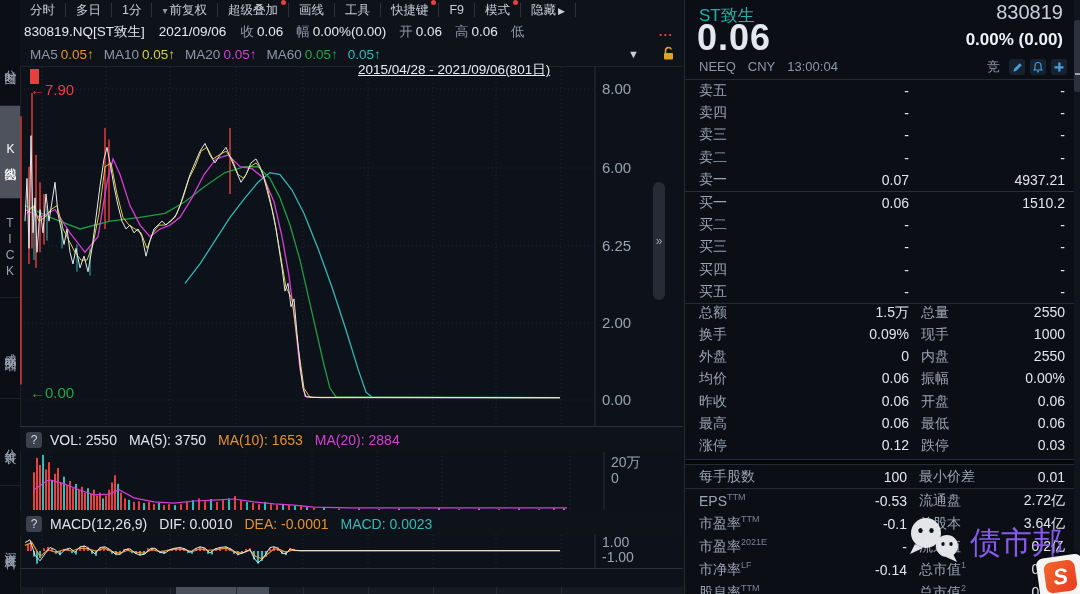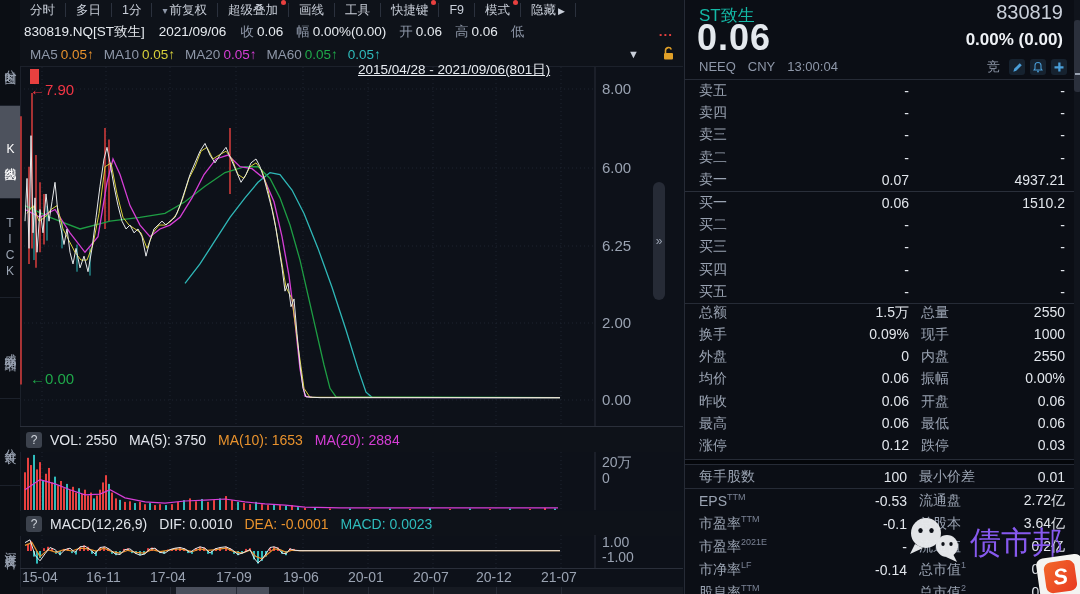--- a/index.html
+++ b/index.html
@@ -34,28 +34,28 @@
   .ma-pair .l{color:#8e97a8;margin-right:3px;}
   #ma-overlay{position:absolute;left:338px;top:18px;color:#e8ecf1;text-decoration:underline;z-index:3;font-size:13.5px;}
   #ma-drop{position:absolute;left:608px;top:5px;color:#c9cfd9;font-size:11px;z-index:3;}
   #ma-lock{position:absolute;left:642px;top:3px;z-index:3;}
   .yellow{color:#d6cf3a}.orange{color:#e8922d}.magenta{color:#d63ed6}.green{color:#1fa84a}
   .cyan{color:#2fbcbc}.red{color:#f23645}.white{color:#e2e6ec}
   
   #chart-main{position:absolute;left:20px;top:66px;width:663px;height:359px;border-top:1px solid #1c212b;border-bottom:1px solid #2a2f3a;}
   .ylab{position:absolute;left:582px;font-size:15px;color:#9aa3b2;}
   #hi-marker{position:absolute;left:10px;top:14px;font-size:15px;color:#f23645;z-index:2;}
-  #lo-marker{position:absolute;left:10px;top:303px;font-size:15px;color:#1fa84a;z-index:2;}
+  #lo-marker{position:absolute;left:10px;top:317px;font-size:15px;color:#1fa84a;z-index:2;}
   #expander{position:absolute;left:653px;top:182px;width:12px;height:118px;background:#262b36;border-radius:6px;
             color:#9aa3b2;display:flex;align-items:center;justify-content:center;font-size:12px;cursor:pointer;}
   .pane-head{position:absolute;left:20px;display:flex;align-items:center;height:25px;font-size:14px;background:#0e1219;width:663px;}
   .qbox{width:16px;height:16px;background:#3c424d;color:#cfd4dc;border-radius:3px;text-align:center;
         line-height:16px;font-size:12px;margin:0 8px 0 6px;cursor:pointer;}
   .ph-seg{margin-right:12px;white-space:nowrap;}
-  #vol-pane{position:absolute;left:20px;top:452px;width:682px;height:58px;}
+  #vol-pane{position:absolute;left:29px;top:452px;width:682px;height:58px;}
   #vol-ylab1{position:absolute;left:582px;top:2px;font-size:14px;color:#9aa3b2;}
   #vol-ylab2{position:absolute;left:582px;top:18px;font-size:14px;color:#9aa3b2;}
   #macd-pane{position:absolute;left:20px;top:535px;width:663px;height:33px;border-bottom:1px solid #2a2f3a;}
   #macd-ylab1{position:absolute;left:582px;top:-1px;font-size:14px;color:#9aa3b2;}
   #macd-ylab2{position:absolute;left:582px;top:14px;font-size:14px;color:#9aa3b2;}
   #xaxis{position:absolute;left:20px;top:569px;width:663px;height:17px;font-size:14px;color:#9aa3b2;}
   .xlab{position:absolute;top:0;}
   #hscroll{position:absolute;left:20px;top:587px;width:663px;height:7px;background:#161a22;}
   #hthumb{position:absolute;left:156px;top:0;width:93px;height:7px;background:#4a4f5c;cursor:grab;}
   .hdiv{position:absolute;top:0;width:1px;height:7px;background:#262b36;}
@@ -390,31 +390,20 @@
         <rect x="257" y="12.5" width="2" height="3.5" fill="#e8403f"></rect>
         <rect x="261" y="16" width="2" height="2.8000000000000007" fill="#2fbcbc"></rect>
         <rect x="265" y="16" width="2" height="4.199999999999999" fill="#2fbcbc"></rect>
         <rect x="269" y="13.2" width="2" height="2.8000000000000007" fill="#e8403f"></rect>
         <rect x="273" y="13.9" width="2" height="2.0999999999999996" fill="#e8403f"></rect>
         <polyline points="5,10.399999999999999 12,7.6 20,21.6 28,14.6 36,17.4 44,14.6 52,16 60,13.2 68,13.9 76,16 84,13.2 92,16.7 100,18.1 108,15.3 116,17.4 124,18.1 132,14.6 140,16.7 148,15.3 156,13.9 164,14.6 172,16.7 180,13.9 188,15.3 196,14.6 206,13.2 214,16.7 222,18.1 230,15.3 236,21.6 242,23.700000000000003 248,18.8 254,13.9 260,14.6 266,17.4 272,15.3 280,15.72 540,15.72" fill="none" stroke="#e8922d" stroke-width="1.2"></polyline>
         <polyline points="5,7.6 10,4.799999999999999 15,20.2 20,25.799999999999997 25,18.8 30,12.5 35,14.6 40,19.5 45,14.6 50,13.2 55,17.4 60,11.8 65,11.100000000000001 70,14.6 75,18.8 80,12.5 85,11.8 90,14.6 95,18.8 100,19.5 105,14.6 110,13.9 115,18.1 120,20.2 125,18.8 130,13.9 135,13.2 140,17.4 145,18.1 150,14.6 155,13.2 160,12.5 165,13.9 170,17.4 175,13.9 180,11.8 185,13.2 190,18.1 195,13.9 200,12.5 206,11.8 212,14.6 218,19.5 224,17.4 230,14.6 234,23 238,27.9 242,24.4 246,18.8 250,12.5 254,11.8 258,13.2 262,18.1 266,18.8 270,13.9 275,15.3 280,15.72 540,15.72" fill="none" stroke="#e6e8ea" stroke-width="1"></polyline>
       </svg>
     </div>
 
-  <div id="xaxis">
-      <span class="xlab" style="left: 2px;">15-04</span>
-      <span class="xlab" style="left: 66px;">16-11</span>
-      <span class="xlab" style="left: 130px;">17-04</span>
-      <span class="xlab" style="left: 196px;">17-09</span>
-      <span class="xlab" style="left: 263px;">19-06</span>
-      <span class="xlab" style="left: 328px;">20-01</span>
-      <span class="xlab" style="left: 393px;">20-07</span>
-      <span class="xlab" style="left: 456px;">20-12</span>
-      <span class="xlab" style="left: 521px;">21-07</span>
-    </div>
   <div id="hscroll">
       <div id="hthumb"></div>
       <div class="hdiv" style="left: 22px;"></div>
       <div class="hdiv" style="left: 86px;"></div>
       <div class="hdiv" style="left: 150px;"></div>
       <div class="hdiv" style="left: 216px;"></div>
       <div class="hdiv" style="left: 283px;"></div>
       <div class="hdiv" style="left: 348px;"></div>
       <div class="hdiv" style="left: 413px;"></div>
       <div class="hdiv" style="left: 476px;"></div>

